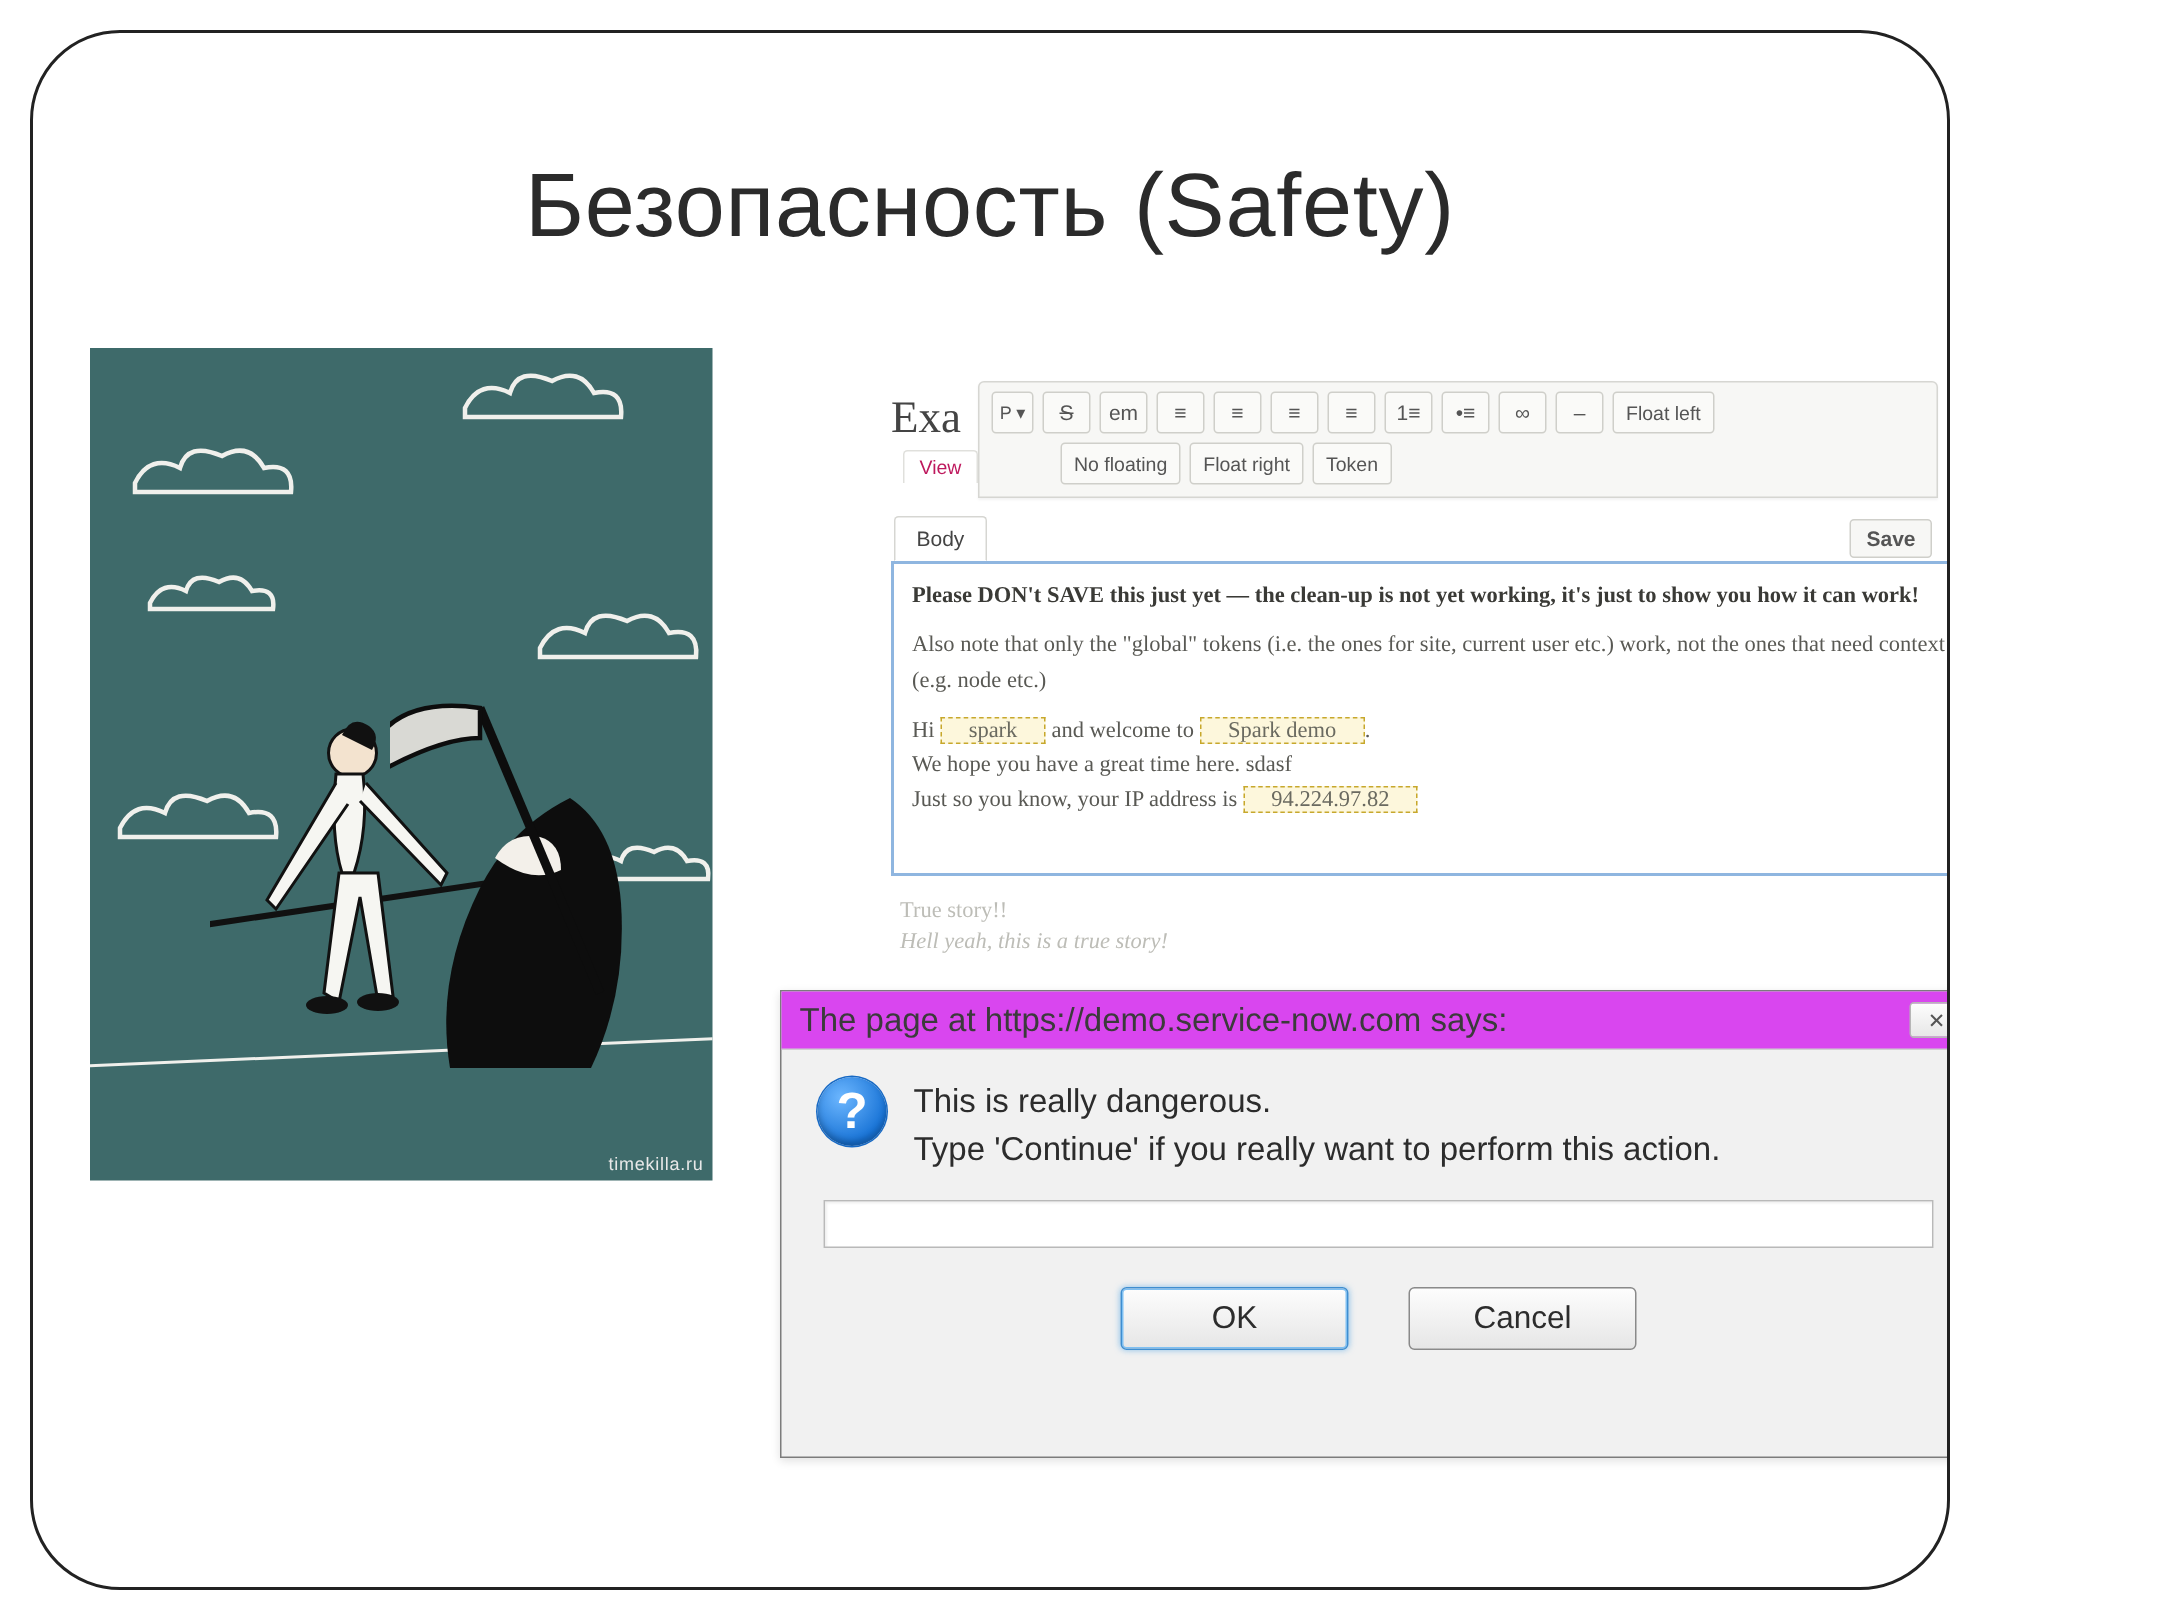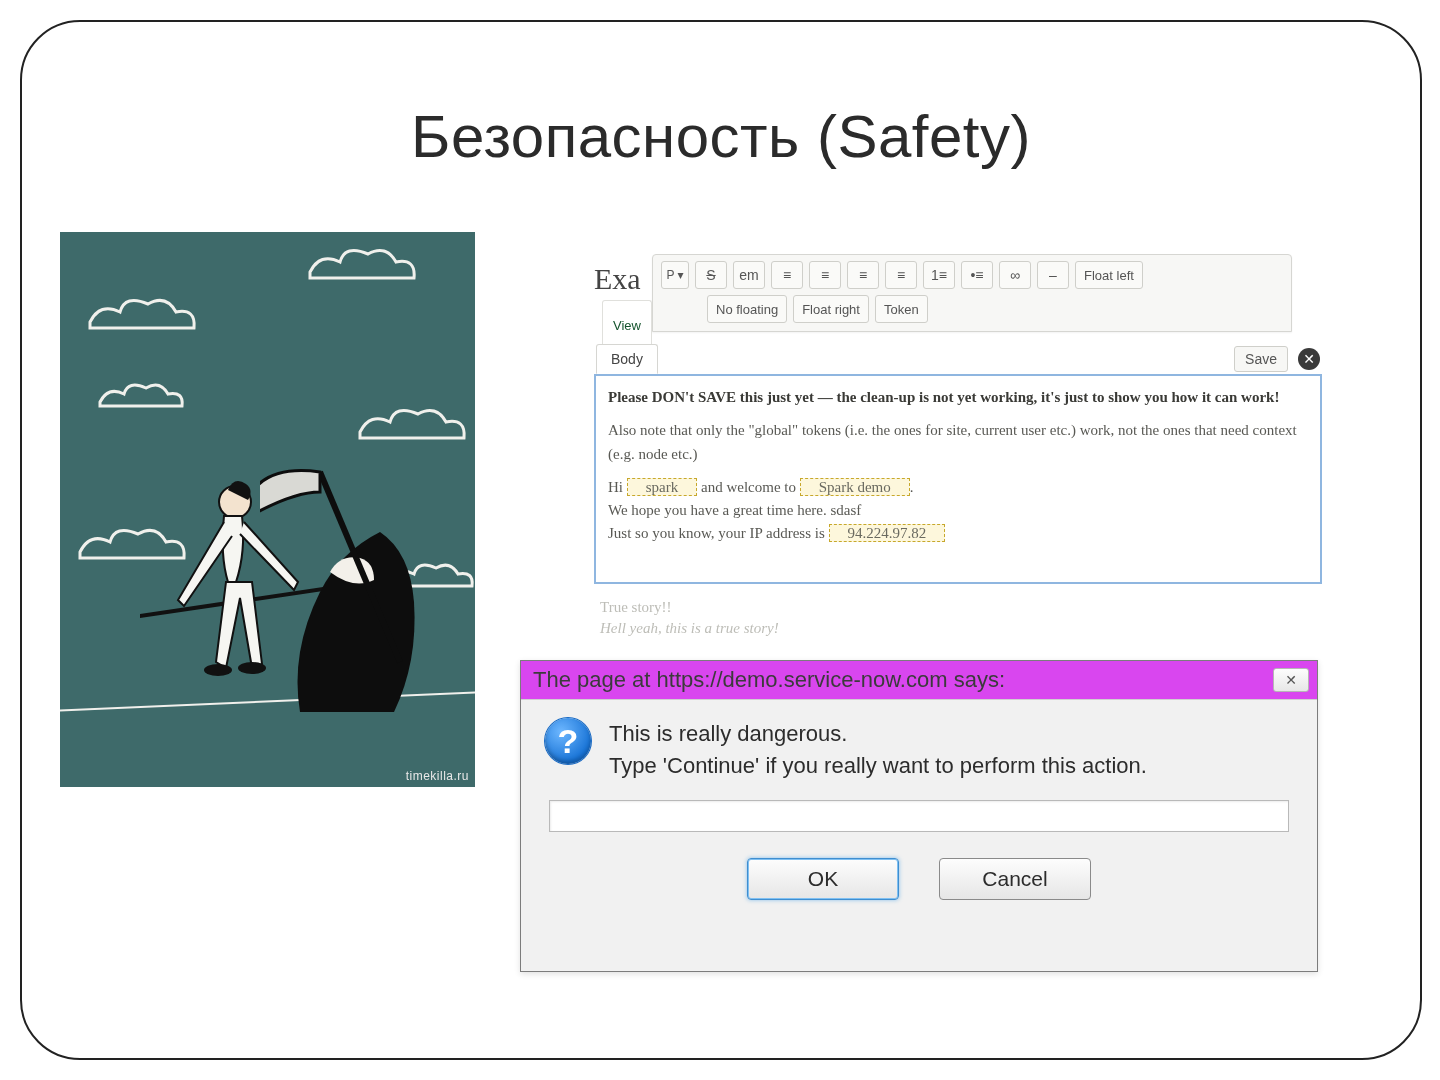--- a/index.html
+++ b/index.html
@@ -6,21 +6,21 @@
     margin: 0;
     padding: 0;
     width: 1440px;
     height: 1080px;
     background: #fff;
     font-family: "Segoe UI", Arial, sans-serif;
     color: #222;
   }
   .slide {
     box-sizing: border-box;
-    width: 1402px;
+    width: 1280px;
     height: 1040px;
     margin: 20px;
     border: 2px solid #222;
     border-radius: 60px;
     position: relative;
     overflow: hidden;
   }
   .title {
     position: absolute;
     left: 0; right: 0;
@@ -107,25 +107,25 @@
     color: #555;
     cursor: default;
   }
   .tbtn.icon { font-family: Arial, sans-serif; font-size: 14px; padding: 0; width: 30px; }
   .tbtn.small { width: 26px; padding: 0; font-size: 12px; }
   .view-tab {
     position: absolute;
     left: 8px;
     top: 46px;
     font-size: 13px;
-    color: #14532d;
+    color: #be185d;
     background: #fff;
     border: 1px solid #e0e0dc;
     border-bottom: none;
-    padding: 17px 10px;
+    padding: 3px 10px;
     border-radius: 3px 3px 0 0;
   }
   .body-tab-row {
     position: absolute;
     left: 0;
     top: 90px;
     width: 730px;
     height: 34px;
   }
   .body-tab {
@@ -144,20 +144,21 @@
   .save-btn {
     position: absolute;
     right: 36px;
     top: 2px;
     background: #f7f7f5;
     border: 1px solid #cfcfca;
     border-radius: 3px;
     padding: 4px 10px;
     font-size: 14px;
     color: #555;
+    font-weight: bold;
   }
   .close-round {
     position: absolute;
     right: 4px;
     top: 4px;
     width: 22px; height: 22px;
     border-radius: 50%;
     background: #3a3a3a;
     color: #fff;
     font-size: 14px;

